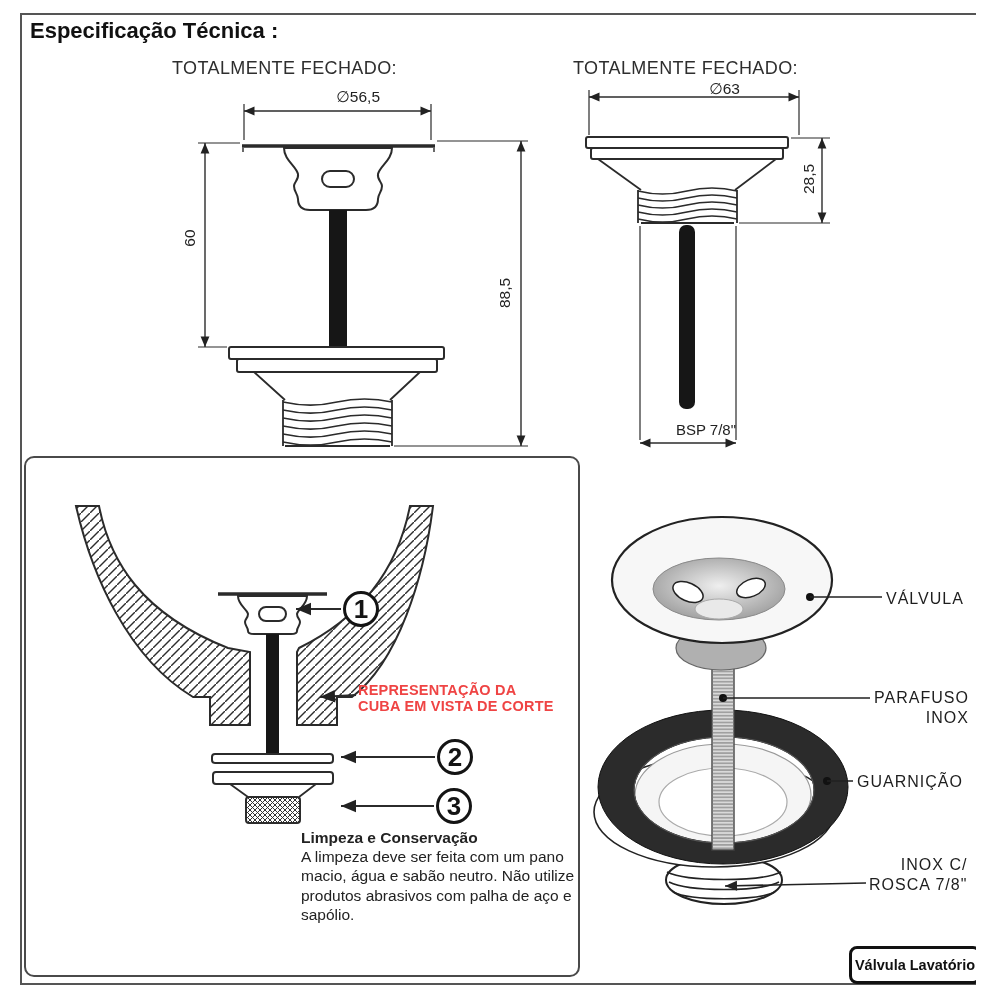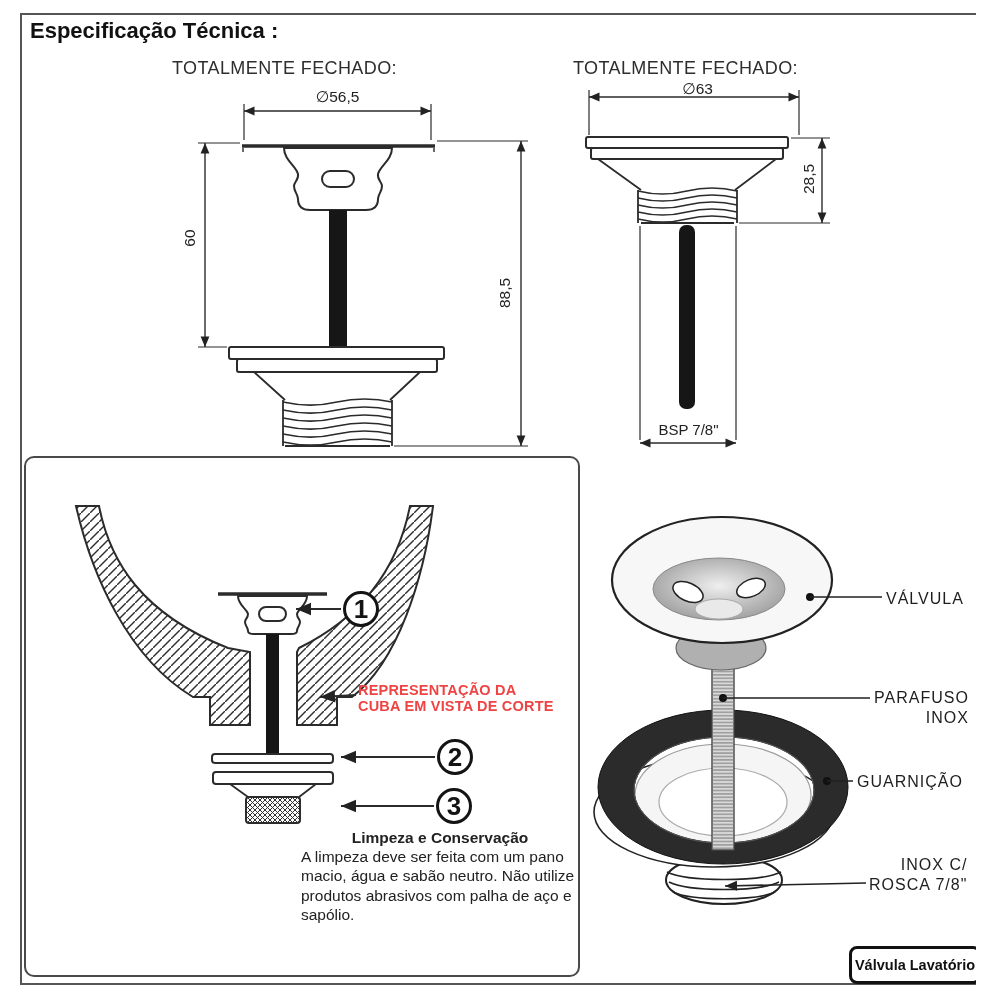--- a/index.html
+++ b/index.html
@@ -7,33 +7,33 @@
         font-family:Liberation Sans, sans-serif;color:#1c1c1c;}
   .art{position:absolute;left:0;top:0;z-index:1;}
   .t{position:absolute;z-index:2;white-space:nowrap;}
   .outer-border{position:absolute;left:20px;top:13px;width:962px;height:968px;
         border:2px solid #555;z-index:0;}
   .install-box{position:absolute;left:24px;top:456px;width:552px;height:517px;
         border:2px solid #4a4a4a;border-radius:10px;z-index:0;background:#fff;}
   .page-title{left:30px;top:18px;font-size:22px;font-weight:bold;color:#111;}
   .view-title{font-size:18px;color:#2e2e2e;letter-spacing:.4px;}
   .dim{font-size:15.5px;color:#222;}
-  .dim.c{text-align:center;}
+  .dim.c{text-align:right;}
   .rot{transform:rotate(-90deg);transform-origin:center;text-align:center;}
   .install-title{left:36px;top:463px;font-size:19px;font-weight:bold;color:#111;}
   .callout{position:absolute;z-index:3;width:36px;height:36px;border:3px solid #141414;
         border-radius:50%;background:#fff;display:flex;align-items:center;justify-content:center;
         font-size:26px;font-weight:800;color:#141414;box-sizing:border-box;}
   .cutlabel{left:358px;top:683px;font-size:14.5px;font-weight:600;line-height:15.5px;
         letter-spacing:.2px;color:#ef4444;}
   .textblock{position:absolute;z-index:2;font-size:15.5px;line-height:1.24;color:#222;
         white-space:normal;}
   .instructions{left:34px;top:826px;width:264px;}
   .care{left:301px;top:828px;width:278px;}
-  .care .hd{font-weight:bold;text-align:center;}
+  .care .hd{font-weight:bold;}
   .plabel{font-size:16px;letter-spacing:1px;color:#1e1e1e;line-height:20px;text-align:right;}
   .badge{position:absolute;left:849px;top:946px;width:126px;height:32px;z-index:2;
         border:3px solid #111;border-radius:8px;background:#fff;display:flex;
         align-items:center;justify-content:center;font-size:14.5px;font-weight:bold;color:#111;text-align:right;}
 </style>
 </head>
 <body>
 
 <div class="page">
   <div class="outer-border"></div>

